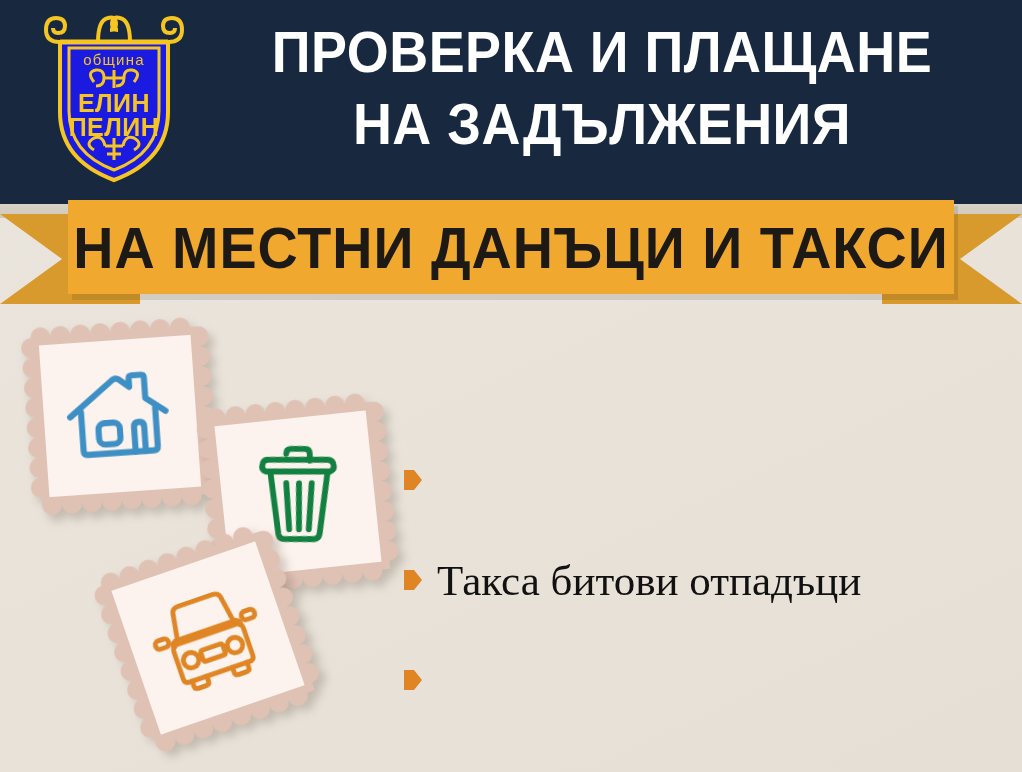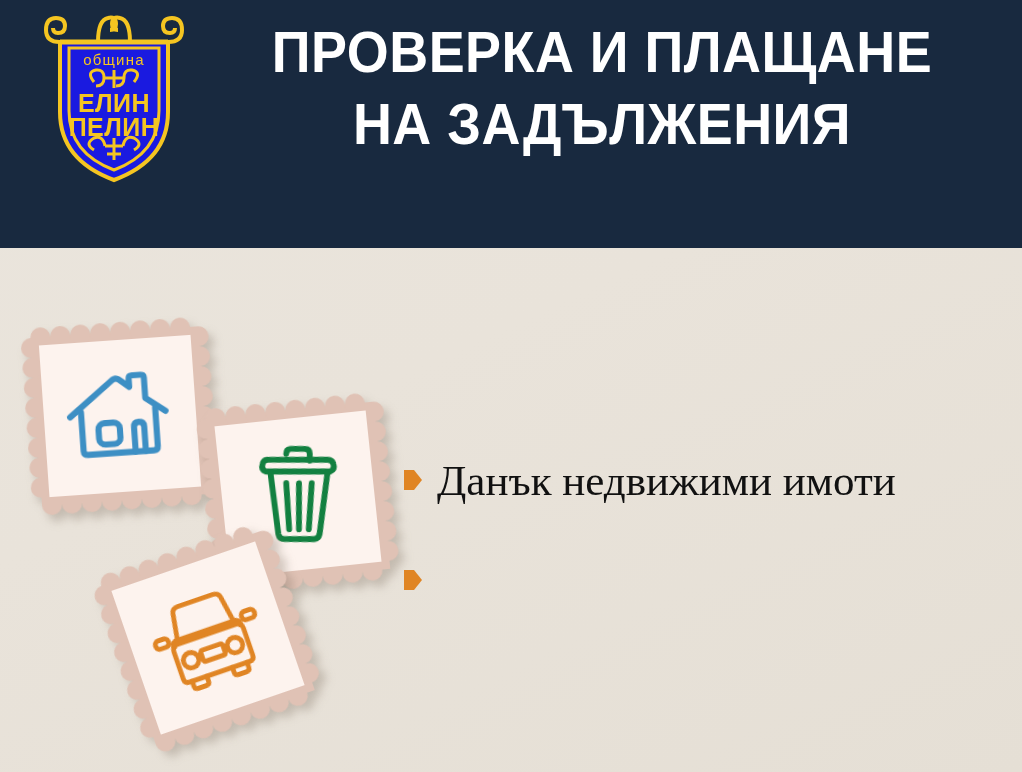--- a/index.html
+++ b/index.html
@@ -22,21 +22,21 @@
     position: absolute;
     inset: 0;
     background: linear-gradient(155deg, #eae5dd 0%, #e9e3da 45%, #e5dfd5 100%);
   }
 
   
   .header {
     position: absolute;
     left: 0; top: 0;
     width: 1022px;
-    height: 248px;
+    height: 208px;
     background: #18293f;
     overflow: hidden;
   }
   .header-title {
     position: absolute;
     left: 196px; top: 16px;
     width: 812px;
     text-align: center;
     color: #ffffff;
     font-family: "Liberation Sans", sans-serif;
@@ -201,20 +201,28 @@
         </g>
       </svg>
     </div>
 
     <div class="header-title">
       <span class="l1">ПРОВЕРКА И ПЛАЩАНЕ</span>
       <span class="l2">НА ЗАДЪЛЖЕНИЯ</span>
     </div>
   </div>
 
+  <div class="ribbon">
+    <div class="ribbon-shadow-left"></div>
+    <div class="ribbon-shadow-right"></div>
+    <div class="ribbon-tail left"></div>
+    <div class="ribbon-tail right"></div>
+    <div class="ribbon-panel"></div>
+    <div class="ribbon-text">НА МЕСТНИ ДАНЪЦИ И ТАКСИ</div>
+  </div>
 
   <div class="stamp" id="stamp-house">
     <div class="stamp-paper">
       <svg viewBox="0 0 196 196" width="196" height="196">
         <defs>
           <g id="scallop-row"></g>
         </defs>
         <rect x="14" y="14" width="168" height="168" fill="#e0c2b5"></rect>
         <g fill="#e0c2b5">
           <circle cx="24" cy="14" r="10"></circle>
@@ -380,27 +388,34 @@
   </div>
 
   <div class="list">
 
     <div class="list-item">
       <span class="bullet">
         <svg viewBox="0 0 20 24" width="20" height="24">
           <path d="M1 2 L11 2 L19 12 L11 22 L1 22 Z" fill="#e08524"></path>
         </svg>
       </span>
-      <span class="item-label">Данък недвижими имоти</span>
-    </div>
-
+    </div>
 
     <div class="list-item">
       <span class="bullet">
         <svg viewBox="0 0 20 24" width="20" height="24">
           <path d="M1 2 L11 2 L19 12 L11 22 L1 22 Z" fill="#e08524"></path>
         </svg>
       </span>
+      <span class="item-label">Такса битови отпадъци</span>
+    </div>
+
+    <div class="list-item">
+      <span class="bullet">
+        <svg viewBox="0 0 20 24" width="20" height="24">
+          <path d="M1 2 L11 2 L19 12 L11 22 L1 22 Z" fill="#e08524"></path>
+        </svg>
+      </span>
     </div>
 
   </div>
 
 </div>
 
 </body></html>

